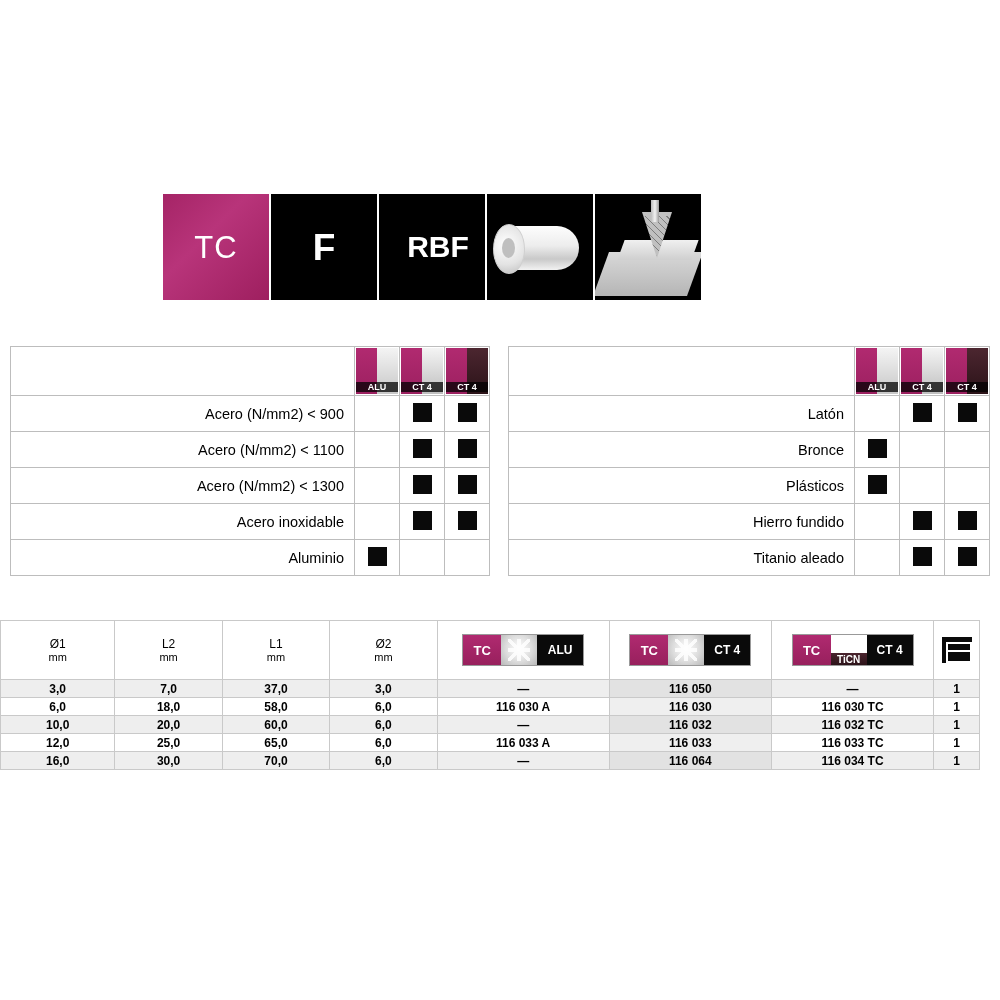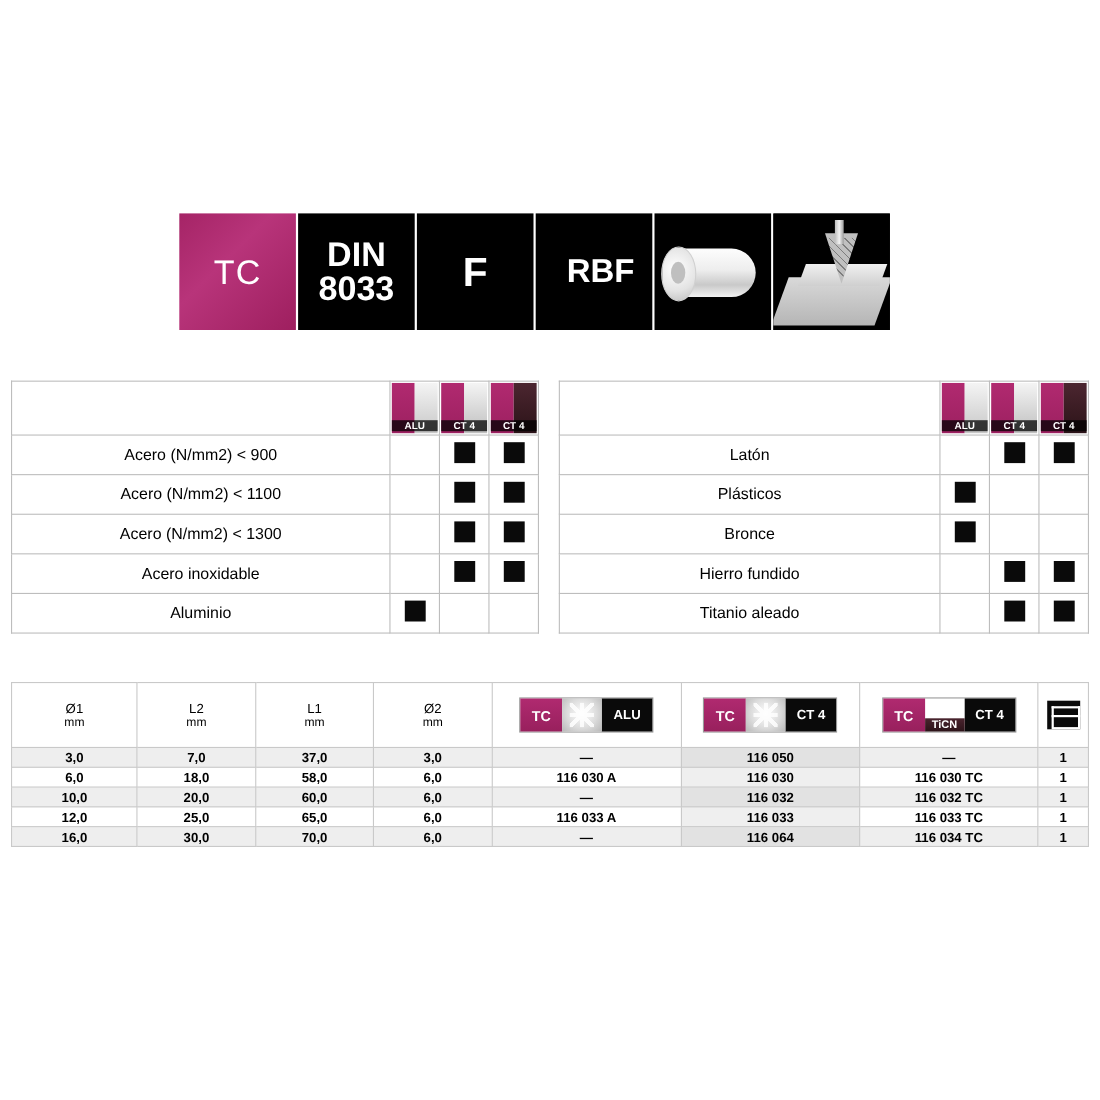--- a/index.html
+++ b/index.html
@@ -123,21 +123,21 @@
     font-size: 14.5px;
   }
   .mat-table.left { left: 10px; top: 346px; width: 480px; }
   .mat-table.right { left: 508px; top: 346px; width: 482px; }
   .mat-table td {
     border: 1px solid #bdbdbd;
     height: 35px;
     padding: 0 10px;
     vertical-align: middle;
   }
-  .mat-table td.label { text-align: center; }
+  .mat-table td.label { text-align: right; }
   .mat-table td.mark { width: 44px; padding: 0; text-align: center; }
   .mat-table tr.header td { height: 48px; padding: 0; }
   .sq {
     display: inline-block;
     width: 19px; height: 19px;
     background: #0a0a0a;
   }
   
   .chip {
     width: 42px; height: 46px;
@@ -163,21 +163,21 @@
     font-size: 9px;
     font-weight: bold;
     color: #fff;
   }
   .chip.ct4 .tag, .chip.ct4dark .tag { color: #fff; }
   .chip .tag.dark-bg { background: rgba(0,0,0,.75); }
 
   
   .prod {
     position: absolute;
-    left: 10px;
+    left: 0;
     top: 620px;
     width: 980px;
     border-collapse: collapse;
     font-size: 12.5px;
   }
   .prod th, .prod td {
     border: 1px solid #c9c9c9;
     text-align: center;
     vertical-align: middle;
     font-weight: bold;
@@ -268,26 +268,20 @@
   }
 </style>
 </head>
 <body>
 
 <div class="page">
 
   <div class="badges">
     <div class="badge badge-tc">
       <span>TC</span>
-    </div>
-    <div class="badge badge-din">
-      <div>
-        <span>DIN</span>
-        <span>8033</span>
-      </div>
     </div>
     <div class="badge badge-f">
       <span>F</span>
     </div>
     <div class="badge badge-rbf">
       <span>RBF</span>
     </div>
     <div class="badge">
       <div class="cyl-wrap">
         <div class="cyl-body"></div>
@@ -393,27 +387,27 @@
         </td>
       </tr>
 
       <tr>
         <td class="label">Latón</td>
         <td class="mark"></td>
         <td class="mark"><span class="sq"></span></td>
         <td class="mark"><span class="sq"></span></td>
       </tr>
       <tr>
+        <td class="label">Bronce</td>
+        <td class="mark"><span class="sq"></span></td>
+        <td class="mark"></td>
+        <td class="mark"></td>
+      </tr>
+      <tr>
         <td class="label">Plásticos</td>
-        <td class="mark"><span class="sq"></span></td>
-        <td class="mark"></td>
-        <td class="mark"></td>
-      </tr>
-      <tr>
-        <td class="label">Bronce</td>
         <td class="mark"><span class="sq"></span></td>
         <td class="mark"></td>
         <td class="mark"></td>
       </tr>
       <tr>
         <td class="label">Hierro fundido</td>
         <td class="mark"></td>
         <td class="mark"><span class="sq"></span></td>
         <td class="mark"><span class="sq"></span></td>
       </tr>

